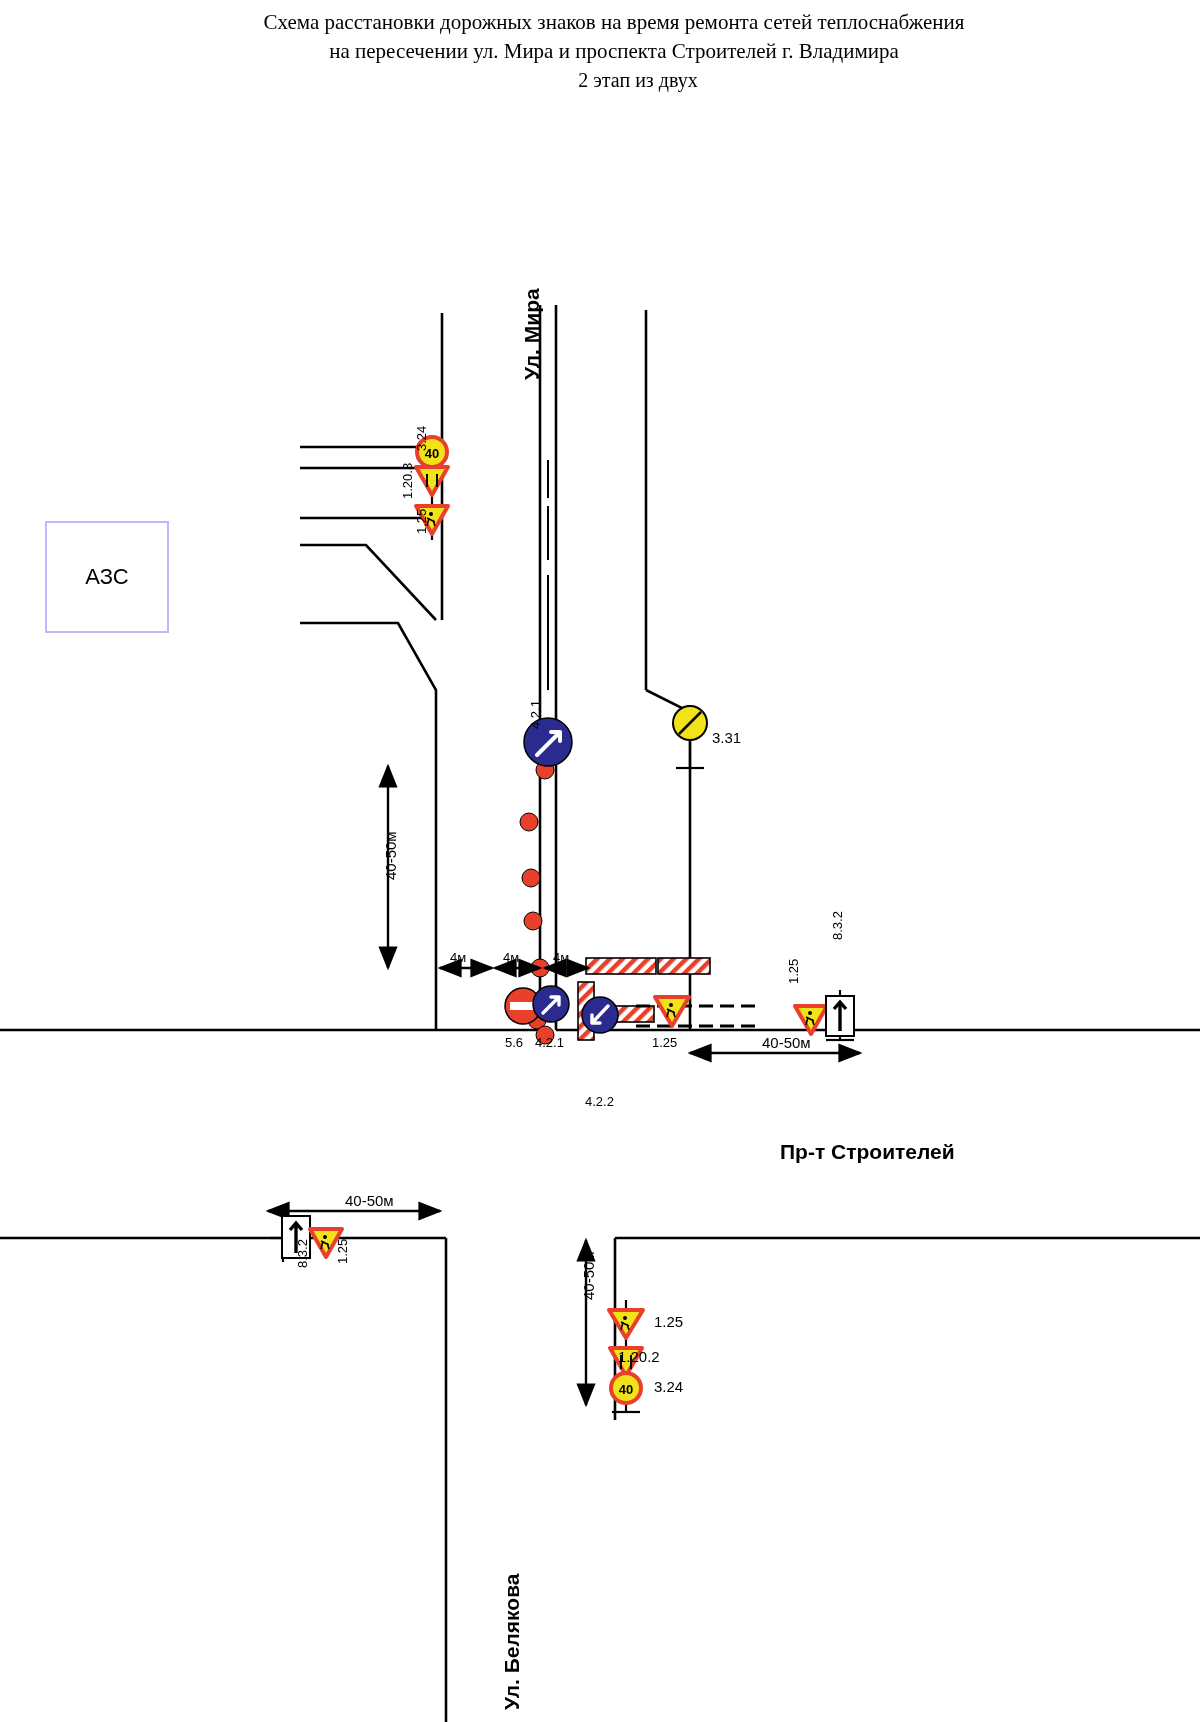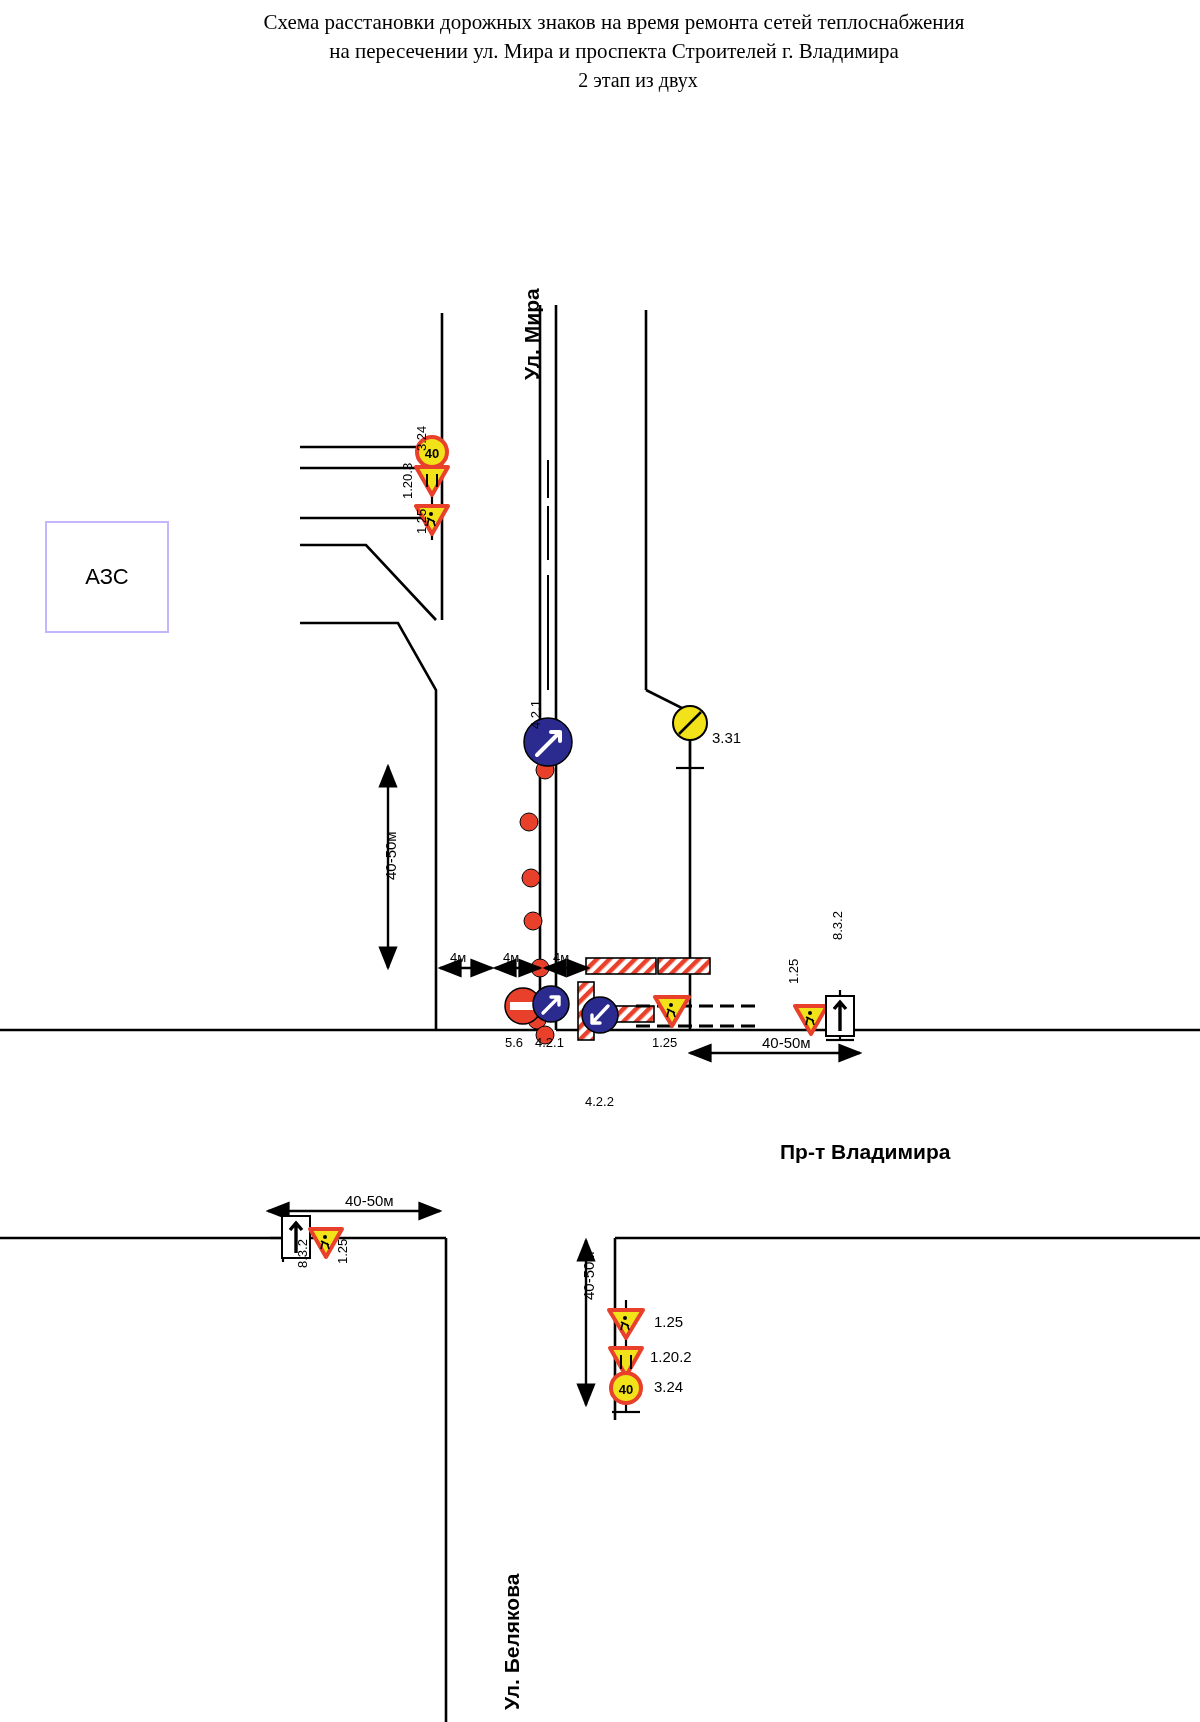--- a/index.html
+++ b/index.html
@@ -223,21 +223,21 @@
     <circle cx="626" cy="1388" r="15" fill="#f2e21a" stroke="#e8402a" stroke-width="4"></circle>
     <text x="626" y="1394" font-size="13" font-family="Liberation Sans, sans-serif" text-anchor="middle" font-weight="bold" fill="#000">40</text>
   </g>
 </svg>
 
 <div class="azs">
   <span>АЗС</span>
 </div>
 
 <div class="lbl big rot90" style="left:520px;top:380px;">Ул. Мира</div>
-<div class="lbl big" style="left:780px;top:1140px;">Пр-т Владимира</div>
+<div class="lbl big" style="left:780px;top:1140px;">Пр-т Строителей</div>
 <div class="lbl big rot90" style="left:500px;top:1710px;">Ул. Белякова</div>
 
 <div class="lbl rot90" style="left:382px;top:880px;">40-50м</div>
 <div class="lbl" style="left:762px;top:1034px;">40-50м</div>
 <div class="lbl" style="left:345px;top:1192px;">40-50м</div>
 <div class="lbl rot90" style="left:580px;top:1300px;">40-50м</div>
 
 <div class="lbl small" style="left:450px;top:950px;">4м</div>
 <div class="lbl small" style="left:503px;top:950px;">4м</div>
 <div class="lbl small" style="left:553px;top:950px;">4м</div>
@@ -254,14 +254,14 @@
 <div class="lbl small" style="left:585px;top:1094px;">4.2.2</div>
 <div class="lbl small" style="left:652px;top:1035px;">1.25</div>
 
 <div class="lbl small rot90" style="left:786px;top:984px;">1.25</div>
 <div class="lbl small rot90" style="left:830px;top:940px;">8.3.2</div>
 
 <div class="lbl small rot90" style="left:295px;top:1268px;">8.3.2</div>
 <div class="lbl small rot90" style="left:335px;top:1264px;">1.25</div>
 
 <div class="lbl" style="left:654px;top:1313px;">1.25</div>
-<div class="lbl" style="left:650px;top:1348px;">1.20.2</div>
+<div class="lbl" style="left:618px;top:1348px;">1.20.2</div>
 <div class="lbl" style="left:654px;top:1378px;">3.24</div>
 
 </body></html>

